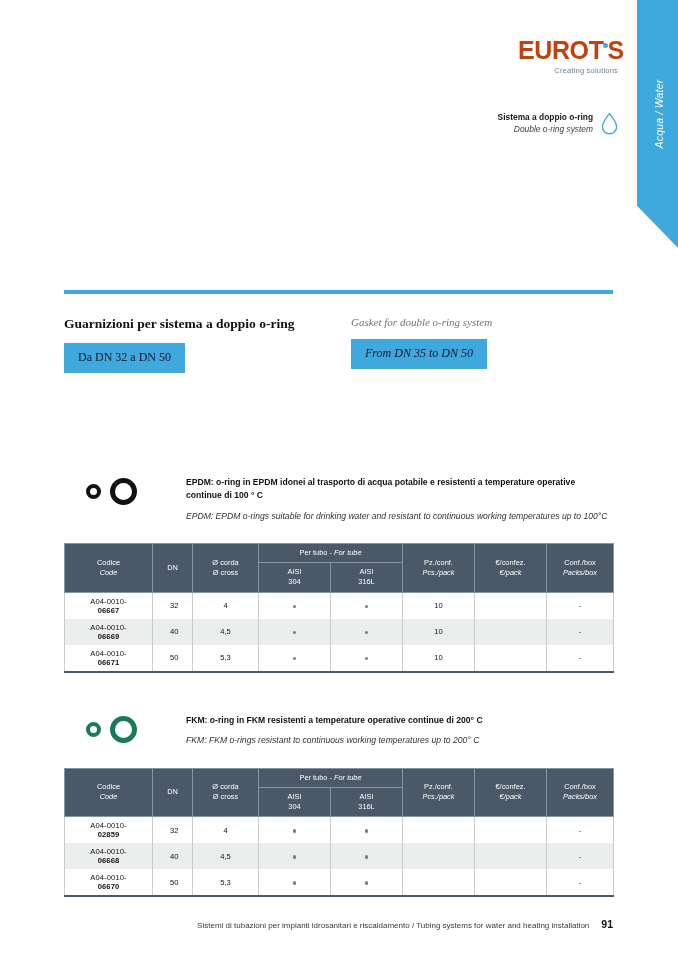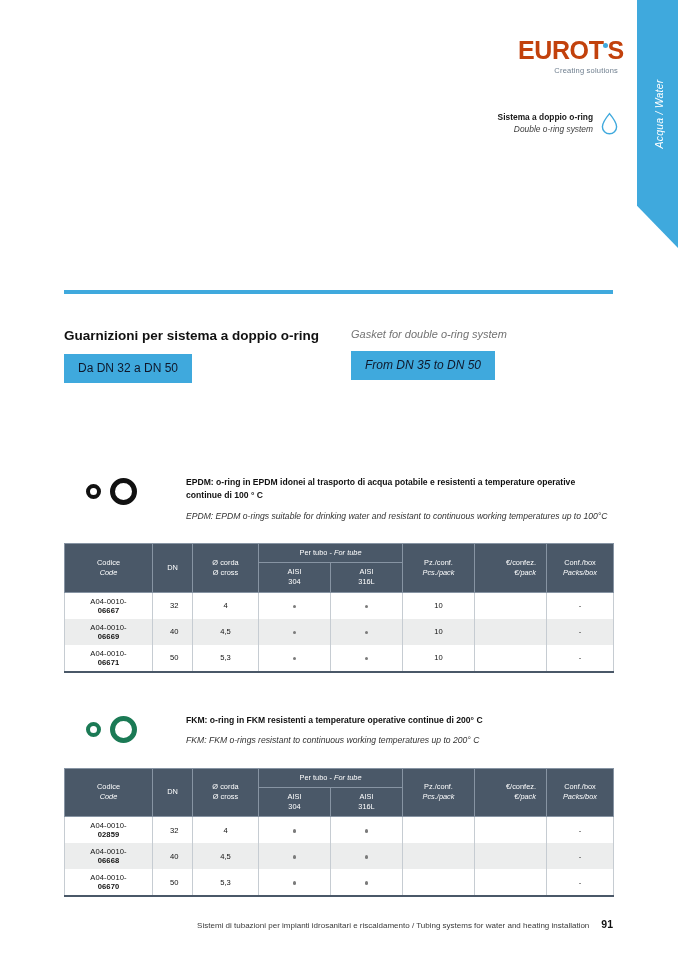--- a/index.html
+++ b/index.html
@@ -106,23 +106,24 @@
     position: absolute;
     left: 64px;
     top: 290px;
     width: 549px;
     height: 4px;
     background: #3fa9dd;
   }
   .headings {
     position: absolute;
     left: 64px;
-    top: 328px;
+    top: 316px;
     width: 549px;
     display: flex;
+    font-family: Liberation Serif, serif;
   }
   .head-col { width: 287px; }
   .head-col.en { width: 262px; }
   .head-it-title {
     font-size: 13.5px;
     font-weight: bold;
     color: #111;
     white-space: nowrap;
   }
   .head-en-title {
@@ -203,21 +204,21 @@
     background: #4a5868;
     color: #ffffff;
     font-weight: normal;
     border: 1px solid #8794a3;
     padding: 4px 10px;
     font-size: 7.4px;
     line-height: 1.38;
     vertical-align: middle;
   }
   table.catalog th .en { font-style: italic; }
-  th.right-al { text-align: right; padding-right: 6px; }
+  th.right-al { padding-right: 6px; }
 
   table.catalog td {
     border-left: 1px solid #c6ccd2;
     border-right: 1px solid #c6ccd2;
     text-align: center;
     font-size: 7.6px;
     padding: 4px 17px;
     color: #111;
     background: #ffffff;
   }

